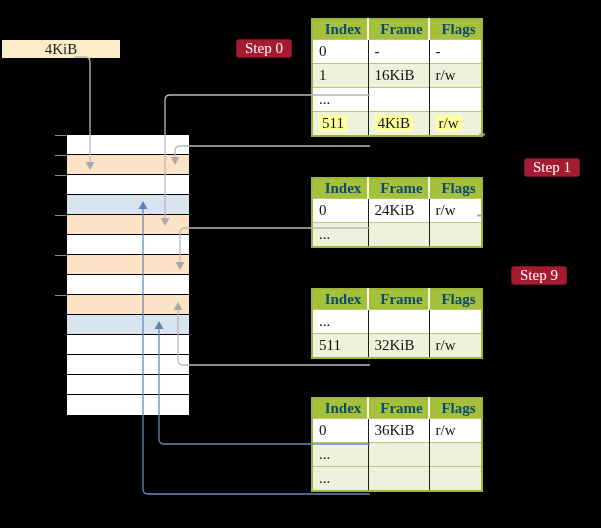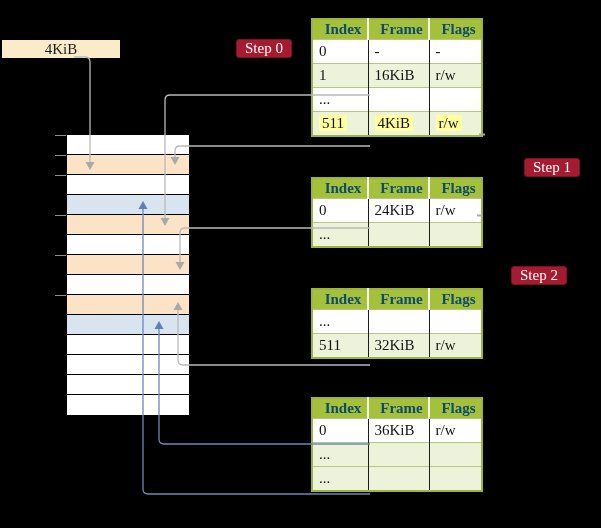--- a/index.html
+++ b/index.html
@@ -73,21 +73,21 @@
 </style>
 </head>
 <body>
 
 <div class="canvas">
 
   <div class="frame-label">4KiB</div>
 
   <div class="badge badge-step0">Step 0</div>
   <div class="badge badge-step3">Step 1</div>
-  <div class="badge badge-step4">Step 2</div>
+  <div class="badge badge-step4">Step 9</div>
 
   <div class="memory">
       <div class="mem-row white"></div>
       <div class="mem-row orange"></div>
       <div class="mem-row white"></div>
       <div class="mem-row blue"></div>
       <div class="mem-row orange"></div>
       <div class="mem-row white"></div>
       <div class="mem-row orange"></div>
       <div class="mem-row white"></div>

